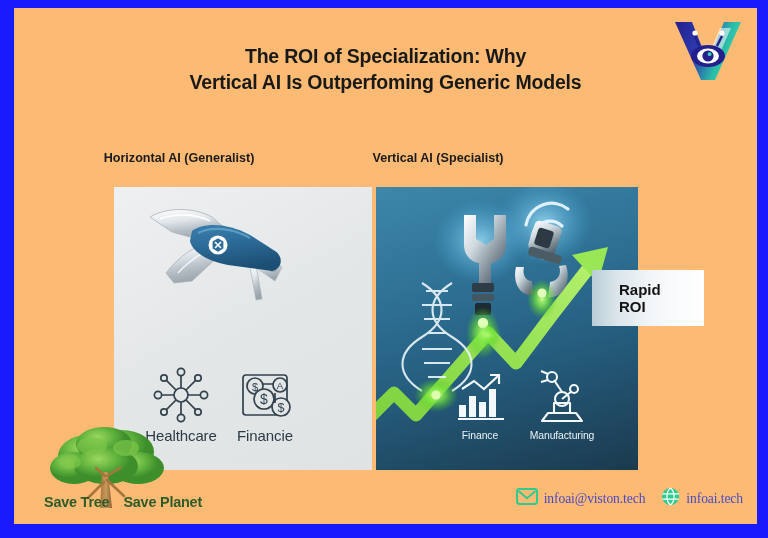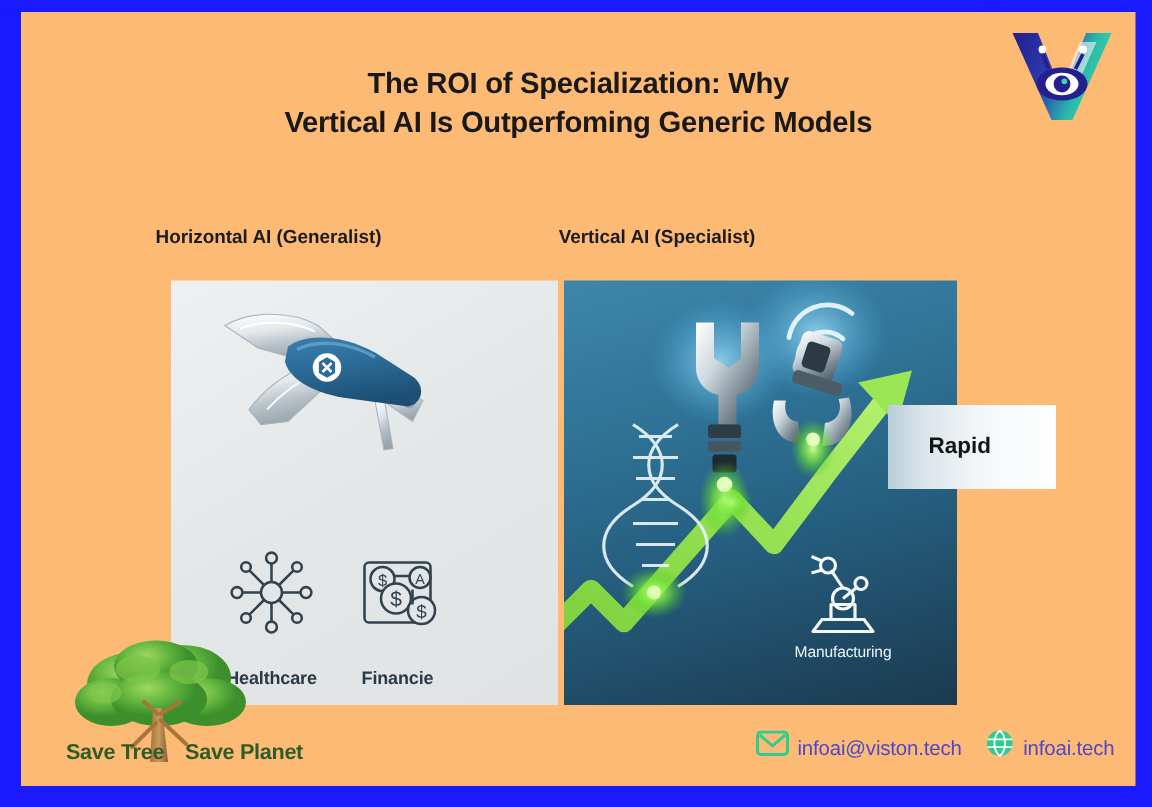--- a/index.html
+++ b/index.html
@@ -68,22 +68,22 @@
   #knife { position:absolute; left:18px; top:8px; width:210px; height:150px; }
 
   
   .l-icon-cell {
     position:absolute; top:176px; width:86px; text-align:center;
   }
   #cell-healthcare { left:24px; }
   #cell-financie   { left:108px; }
   .l-icon-cell .gl { display:block; height:64px; }
   .l-icon-cell .cap {
-    display:block; font-size:12px; font-weight:bold; color:#2b3a44;
-    margin-top:18px; letter-spacing:-0.1px;
+    display:block; font-size:15px; font-weight:normal; color:#2b3a44;
+    margin-top:0; letter-spacing:-0.1px;
   }
 
   
   #rp-art { position:absolute; inset:0; }
   .r-icon-cell { position:absolute; top:182px; width:92px; text-align:center; }
   #cell-finance       { left:58px; }
   #cell-manufacturing { left:140px; }
   .r-icon-cell .gl { display:block; height:60px; }
   .r-icon-cell .cap {
     display:block; font-size:10.4px; font-weight:500; color:#eaf2f6;
@@ -107,21 +107,21 @@
   #tree-caption {
     position:absolute; left:0; bottom:16px; width:206px;
     font-size:14.4px; font-weight:600; color:#2e5c28;
     letter-spacing:-0.2px; white-space:nowrap;
   }
   #tree-caption .c2 { margin-left:14px; }
 
   
   #footer {
     position:absolute; right:14px; bottom:14px;
-    display:flex; align-items:center; gap:16px;
+    display:flex; align-items:center; gap:16px;font-family:Liberation Serif, serif;
   }
   .fitem { display:flex; align-items:center; gap:6px; }
   .fitem .ftxt {
     font-size:13.6px; color:#4b49c8; letter-spacing:-0.1px; white-space:nowrap;
   }
 </style>
 </head>
 <body>
 
 <div id="frame">
@@ -304,20 +304,39 @@
           <rect x="152" y="64" width="34" height="9" rx="3" fill="#4b5c66" transform="rotate(18 169 68)"></rect>
           <path d="M140 80 C136 98, 146 110, 158 108 L156 94 C150 94, 146 88, 148 80 Z" fill="url(#gMetal)"></path>
           <path d="M190 78 C196 96, 186 112, 172 110 L174 95 C182 94, 186 87, 183 79 Z" fill="url(#gMetal)"></path>
           <ellipse cx="166" cy="112" rx="15" ry="20" fill="url(#gGlow)"></ellipse>
           <circle cx="166" cy="106" r="4.6" fill="#e2ffbb"></circle>
         </g>
 
         <ellipse cx="112" cy="148" rx="14" ry="11" fill="url(#gGlow)" opacity="0.55"></ellipse>
       </svg>
 
+      <div class="r-icon-cell" id="cell-finance">
+        <span class="gl">
+          <svg viewBox="0 0 60 60" width="60" height="60">
+            <g stroke="#f2f8fb" fill="none" stroke-width="2.2">
+              <path d="M8 50 H54"></path>
+              <path d="M12 48 V36 M22 48 V27 M32 48 V33 M42 48 V20"></path>
+              <path d="M12 20 L24 12 L34 20 L48 7"></path>
+              <path d="M40 6 H49 V15"></path>
+            </g>
+            <g fill="#f2f8fb">
+              <rect x="9" y="36" width="7" height="12"></rect>
+              <rect x="19" y="27" width="7" height="21"></rect>
+              <rect x="29" y="33" width="7" height="15"></rect>
+              <rect x="39" y="20" width="7" height="28"></rect>
+            </g>
+          </svg>
+        </span>
+        <span class="cap">Finance</span>
+      </div>
 
       <div class="r-icon-cell" id="cell-manufacturing">
         <span class="gl">
           <svg viewBox="0 0 60 60" width="60" height="60">
             <g stroke="#f2f8fb" fill="none" stroke-width="2.1" stroke-linejoin="round">
               <path d="M10 52 H50 L44 44 H16 Z"></path>
               <path d="M22 44 V34 H38 V44"></path>
               <circle cx="30" cy="30" r="7"></circle>
               <path d="M30 23 L22 11"></path>
               <circle cx="20" cy="8" r="5"></circle>
@@ -326,20 +345,21 @@
               <circle cx="42" cy="20" r="4"></circle>
             </g>
           </svg>
         </span>
         <span class="cap">Manufacturing</span>
       </div>
     </div>
 
     <div id="roi-callout">
       <span>Rapid</span>
+      <span>ROI</span>
     </div>
 
     <div id="tree-wrap">
       <svg id="tree-svg" viewBox="0 0 150 86">
         <defs>
           <radialGradient id="gFoliage" cx="0.38" cy="0.3">
             <stop offset="0%" stop-color="#9fd860"></stop>
             <stop offset="55%" stop-color="#63b53f"></stop>
             <stop offset="100%" stop-color="#3d8f2c"></stop>
           </radialGradient>

